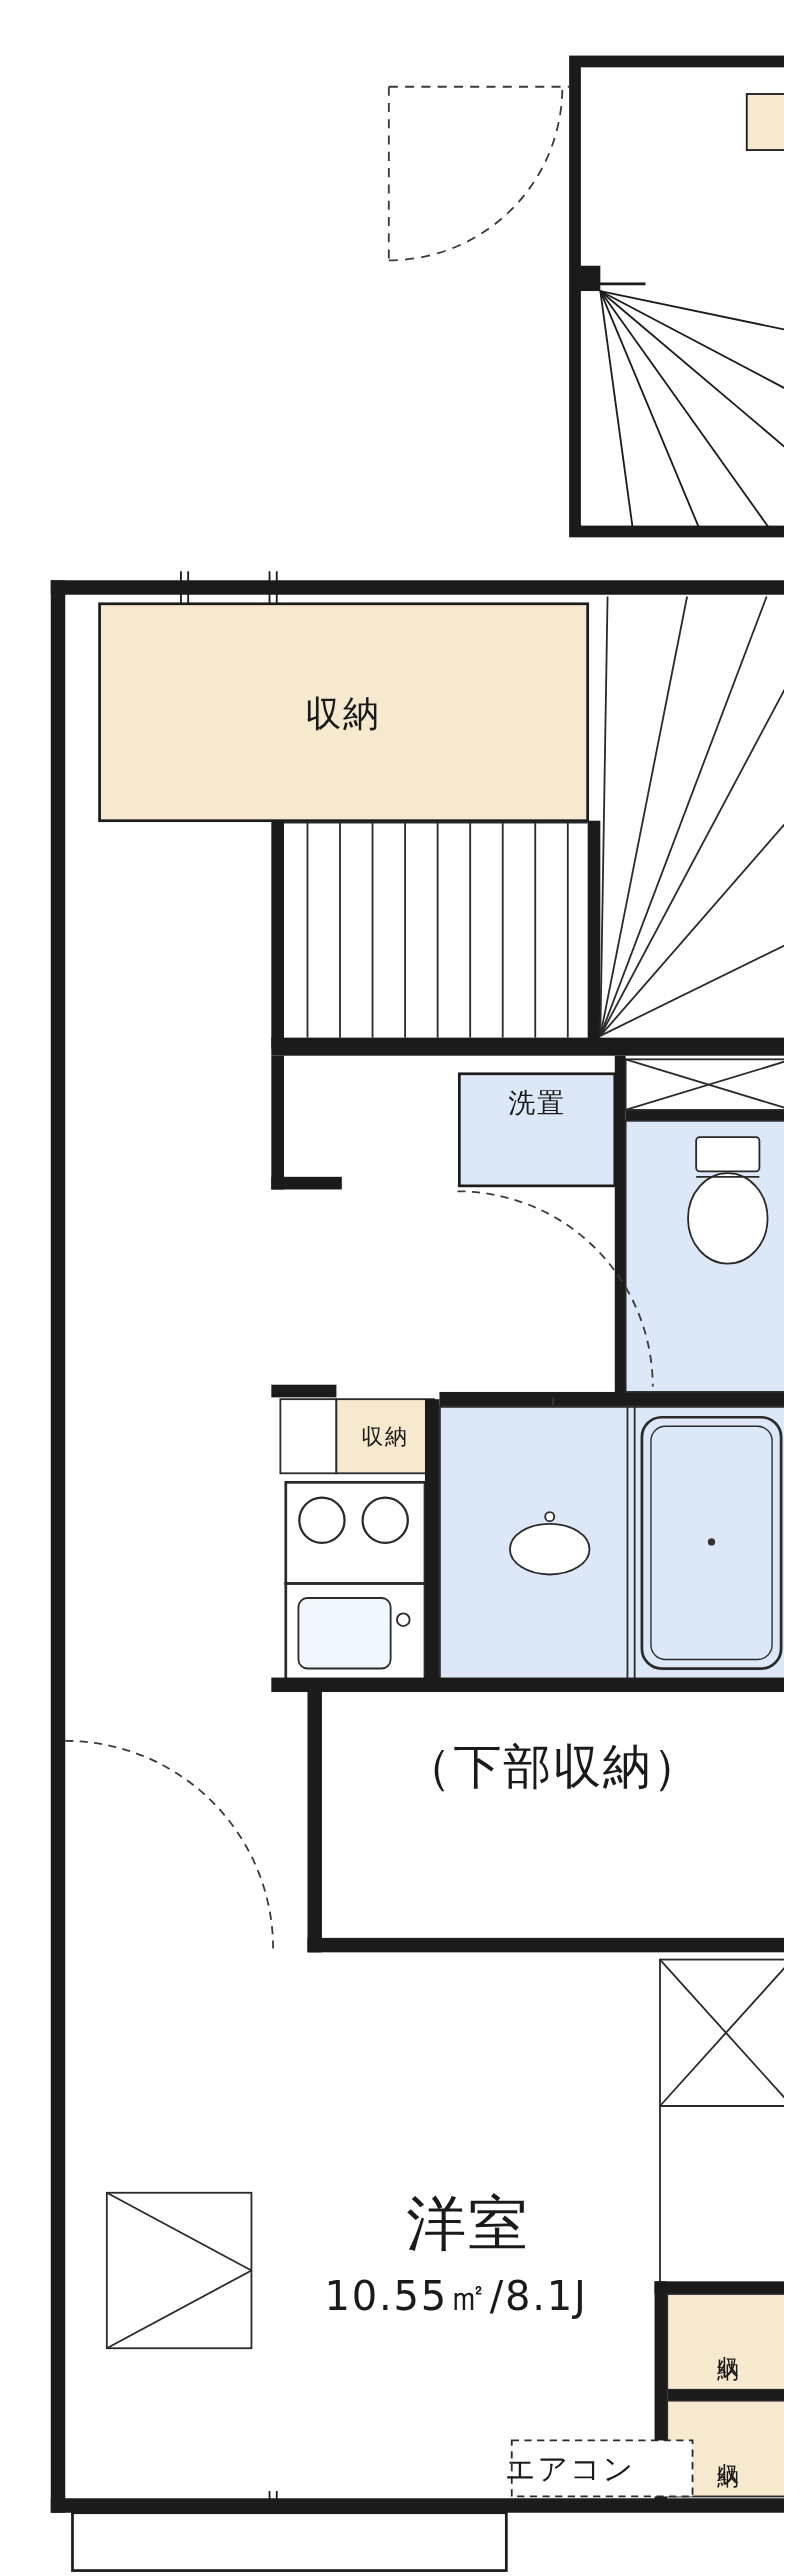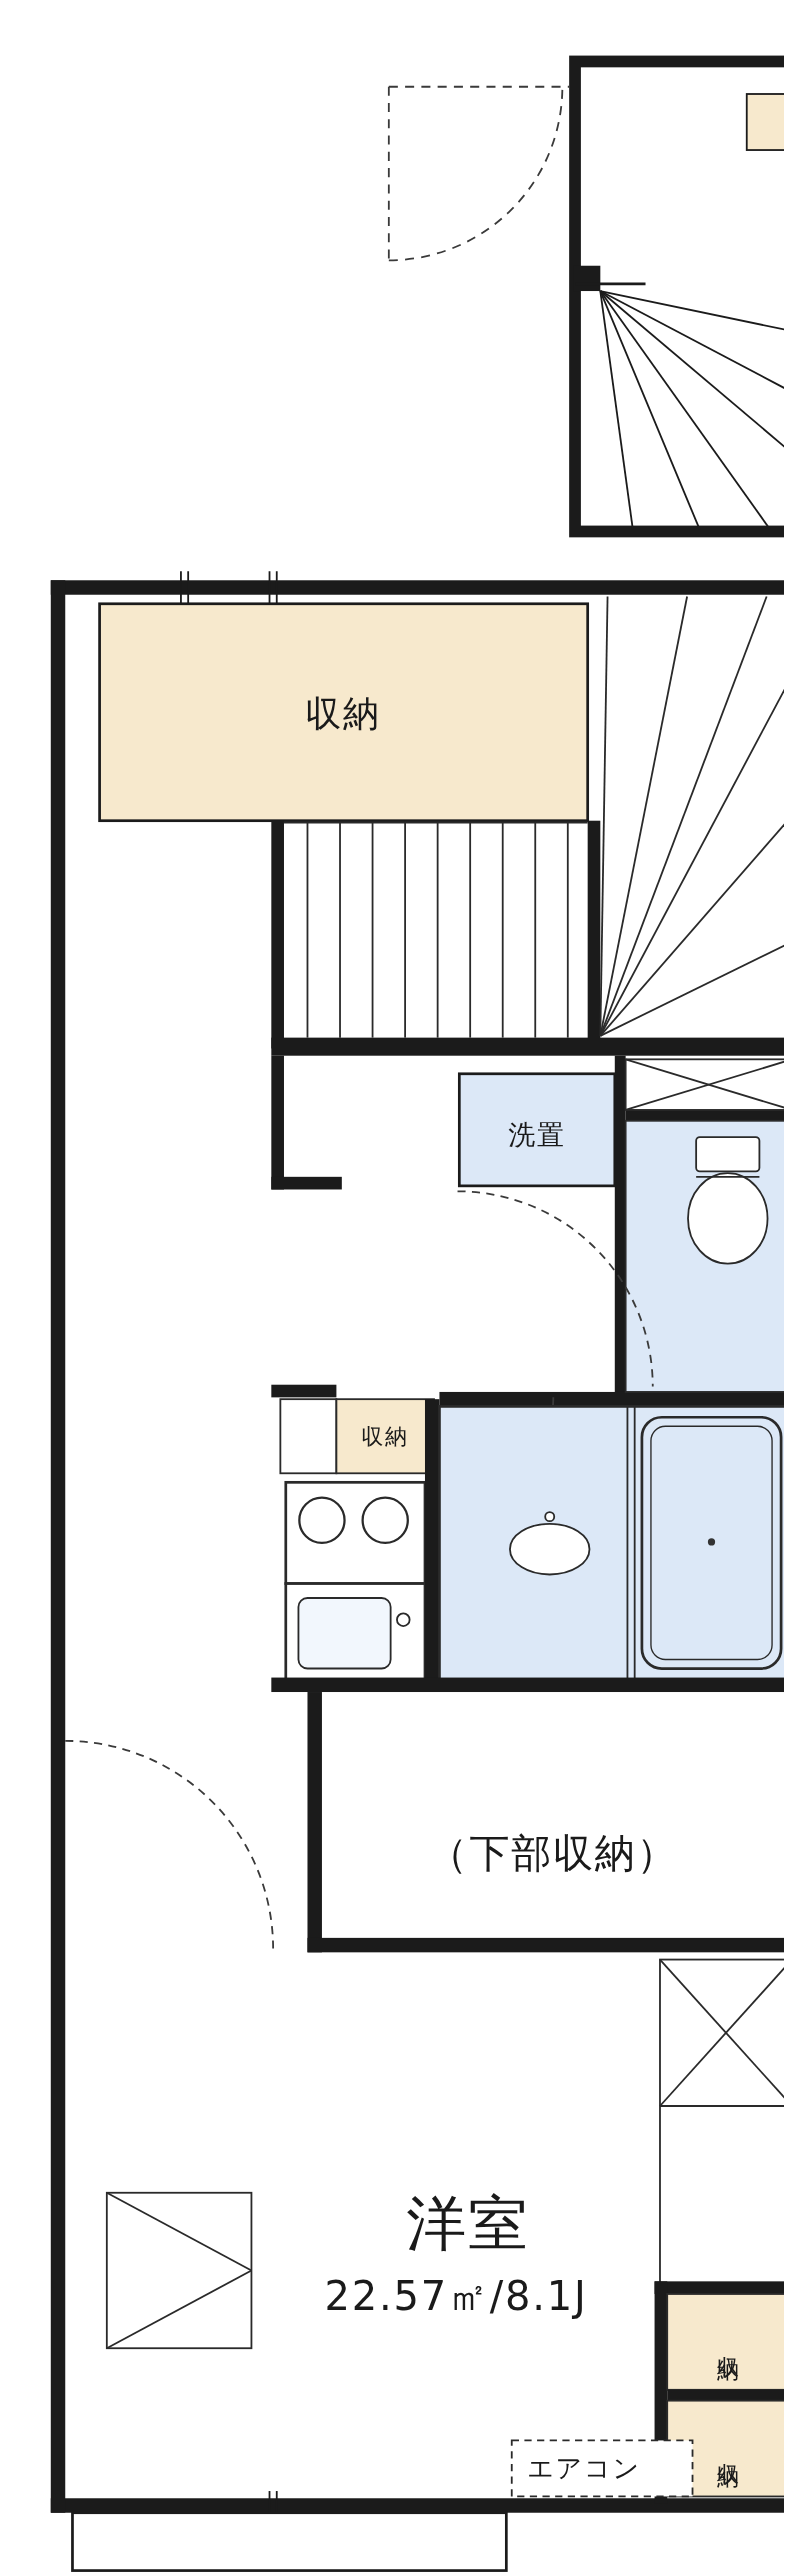--- a/index.html
+++ b/index.html
@@ -171,23 +171,23 @@
     <rect x="118" y="2426" width="160" height="172" fill="#ffffff"></rect>
     <line x1="118" y1="2426" x2="278" y2="2512"></line>
     <line x1="118" y1="2598" x2="278" y2="2512"></line>
   </g>
 
   <rect x="80" y="2780" width="480" height="64" fill="#ffffff" stroke="var(--wall)" stroke-width="3"></rect>
 
 </svg>
 
 <div class="label" style="left:343px;top:714px;font-size:36px;">収納</div>
-<div class="label" style="left:537px;top:1135px;font-size:27px;">洗置</div>
+<div class="label" style="left:537px;top:1103px;font-size:27px;">洗置</div>
 <div class="label" style="left:385px;top:1437px;font-size:22px;">収納</div>
-<div class="label" style="left:553px;top:1853px;font-size:40px;">（下部収納）</div>
+<div class="label" style="left:553px;top:1766px;font-size:48px;">（下部収納）</div>
 <div class="label" style="left:468px;top:2223px;font-size:60px;">洋室</div>
-<div class="label" style="left:456px;top:2296px;font-size:40px;">22.57㎡/8.1J</div>
+<div class="label" style="left:456px;top:2296px;font-size:40px;">10.55㎡/8.1J</div>
 <div class="label vert" style="left:728px;top:2342px;font-size:22px;">収納</div>
 <div class="label vert" style="left:728px;top:2449px;font-size:22px;">収納</div>
-<div class="label" style="left:584px;top:2468px;font-size:26px;">エアコン</div>
+<div class="label" style="left:570px;top:2468px;font-size:30px;">エアコン</div>
 
 </div>
 
 
 </body></html>

